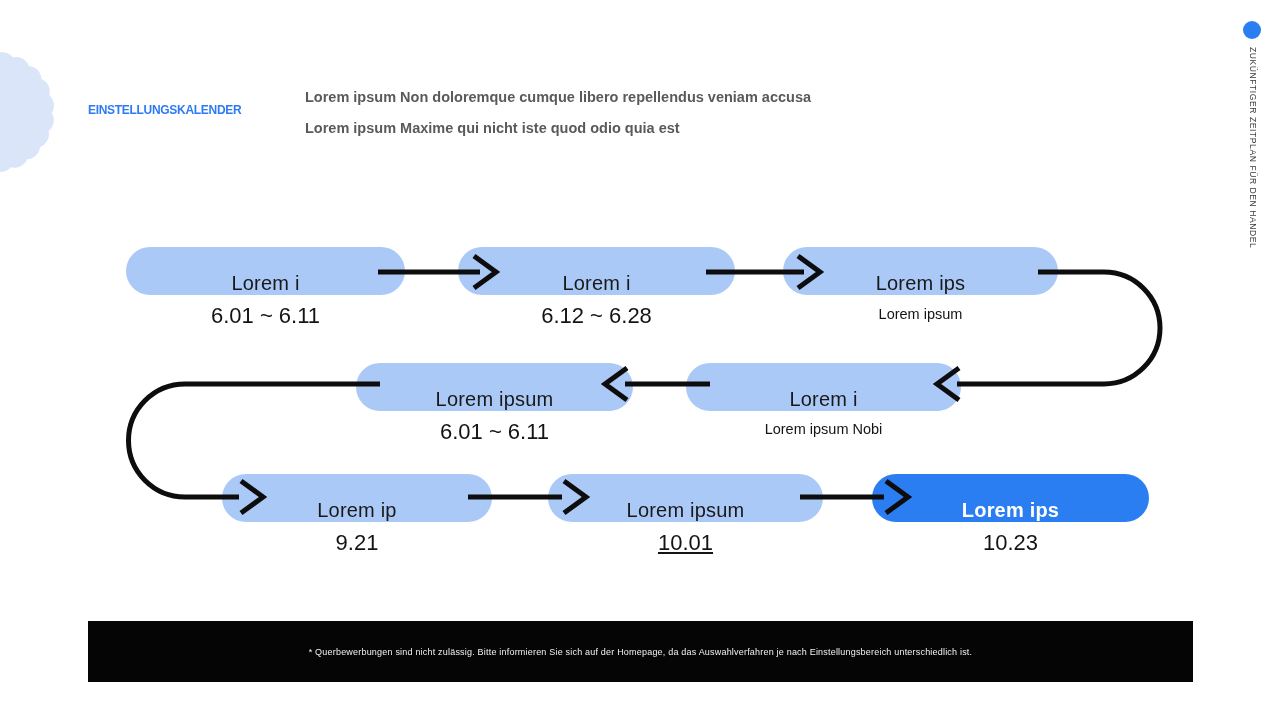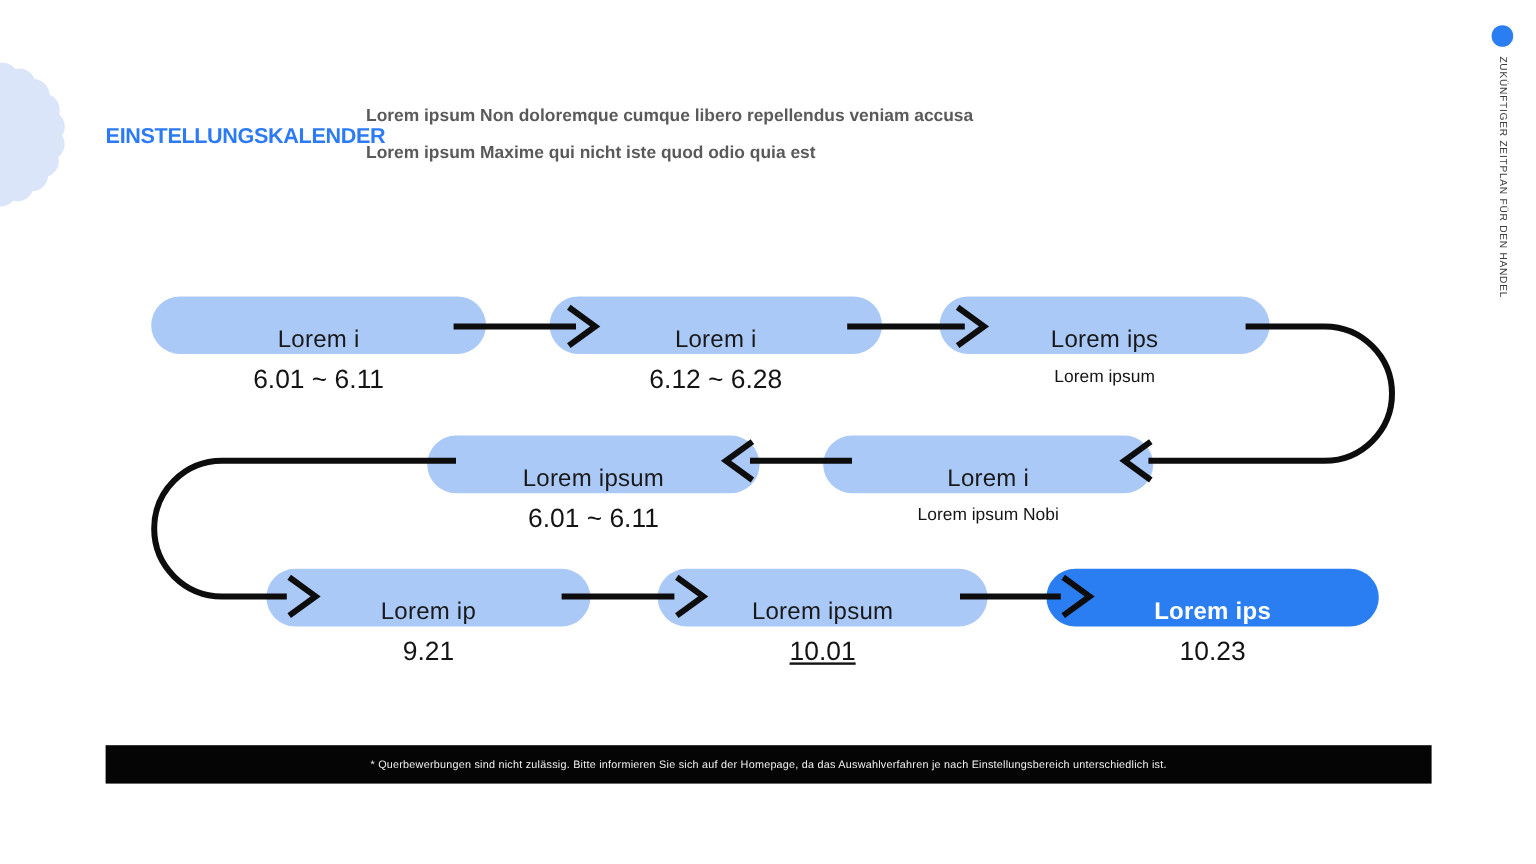--- a/index.html
+++ b/index.html
@@ -8,21 +8,21 @@
     position:relative; width:1280px; height:720px; background:#ffffff;
     overflow:hidden; font-family:"Liberation Sans", sans-serif;
     margin:0 auto;
   }
   
   .deco-blob { position:absolute; left:0; top:45px; }
 
   
   .title {
     position:absolute; left:88px; top:103px;
-    font-size:18px; font-weight:700; letter-spacing:-0.3px;
+    font-size:12px; font-weight:700; letter-spacing:-0.3px;
     color:#2d7bf4; white-space:nowrap;
   }
   .desc {
     position:absolute; left:305px; top:82px;
     font-size:14.5px; line-height:31px; color:#5a5a5a; white-space:nowrap;font-weight:bold;
   }
 
   
   .rail-dot {
     position:absolute; left:1243px; top:21px; width:18px; height:18px;
@@ -48,21 +48,21 @@
     white-space:nowrap;
   }
   .sub.sm { font-size:14.5px; }
 
   .connectors { position:absolute; left:0; top:0; pointer-events:none; }
   .connectors path { stroke:#0d0d0d; stroke-width:5; fill:none;
     stroke-linecap:butt; stroke-linejoin:miter; }
 
   
   .footer-bar {
-    position:absolute; left:88px; top:621px; width:1105px; height:32px;
+    position:absolute; left:88px; top:621px; width:1105px; height:61px;
     background:#050505; display:flex; align-items:center; justify-content:center;
   }
   .footer-bar .note { color:#f2f2f2; font-size:9px; letter-spacing:0.2px; white-space:nowrap; }
 </style>
 </head>
 <body>
 
 <div class="slide">
 
   <svg class="deco-blob" width="60" height="140" viewBox="0 0 60 140">

